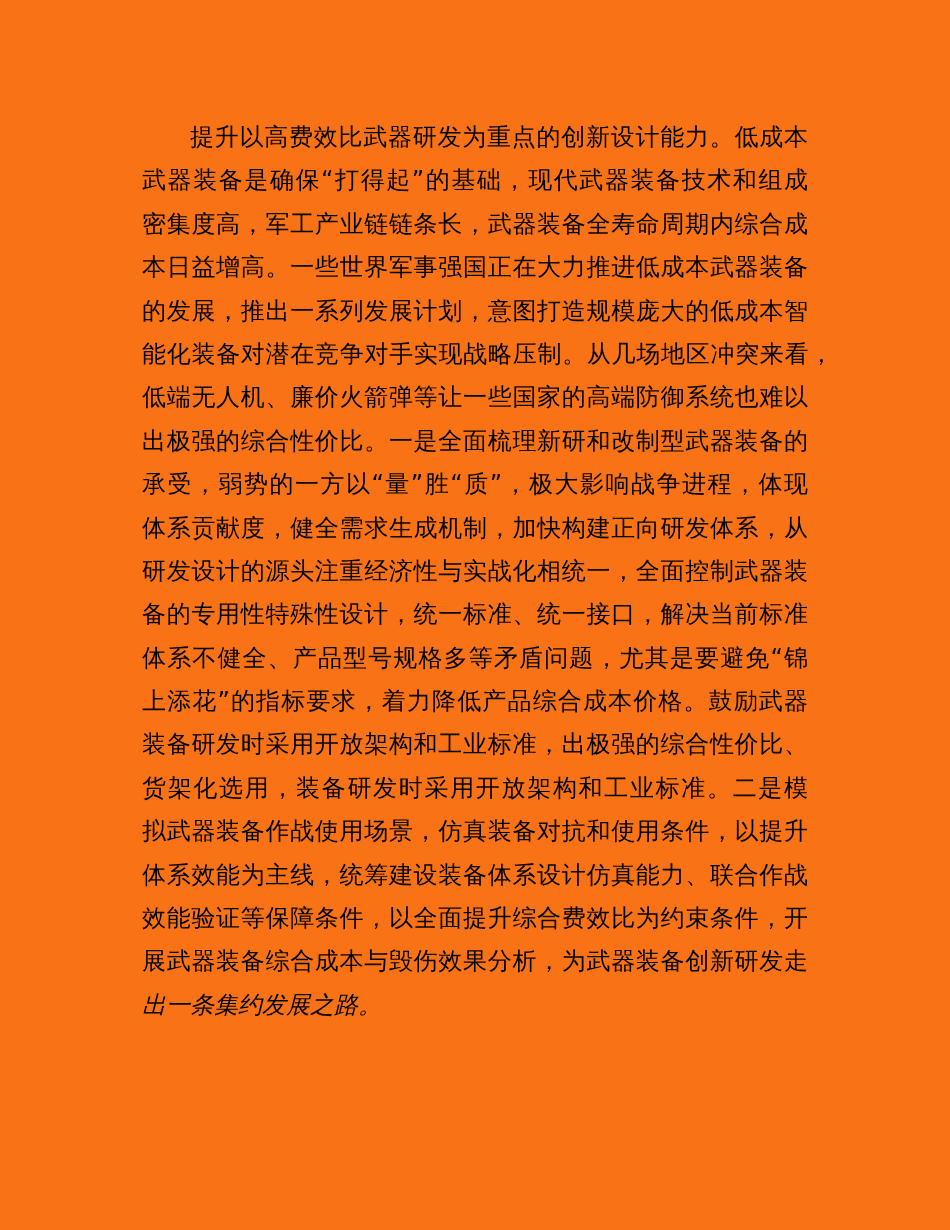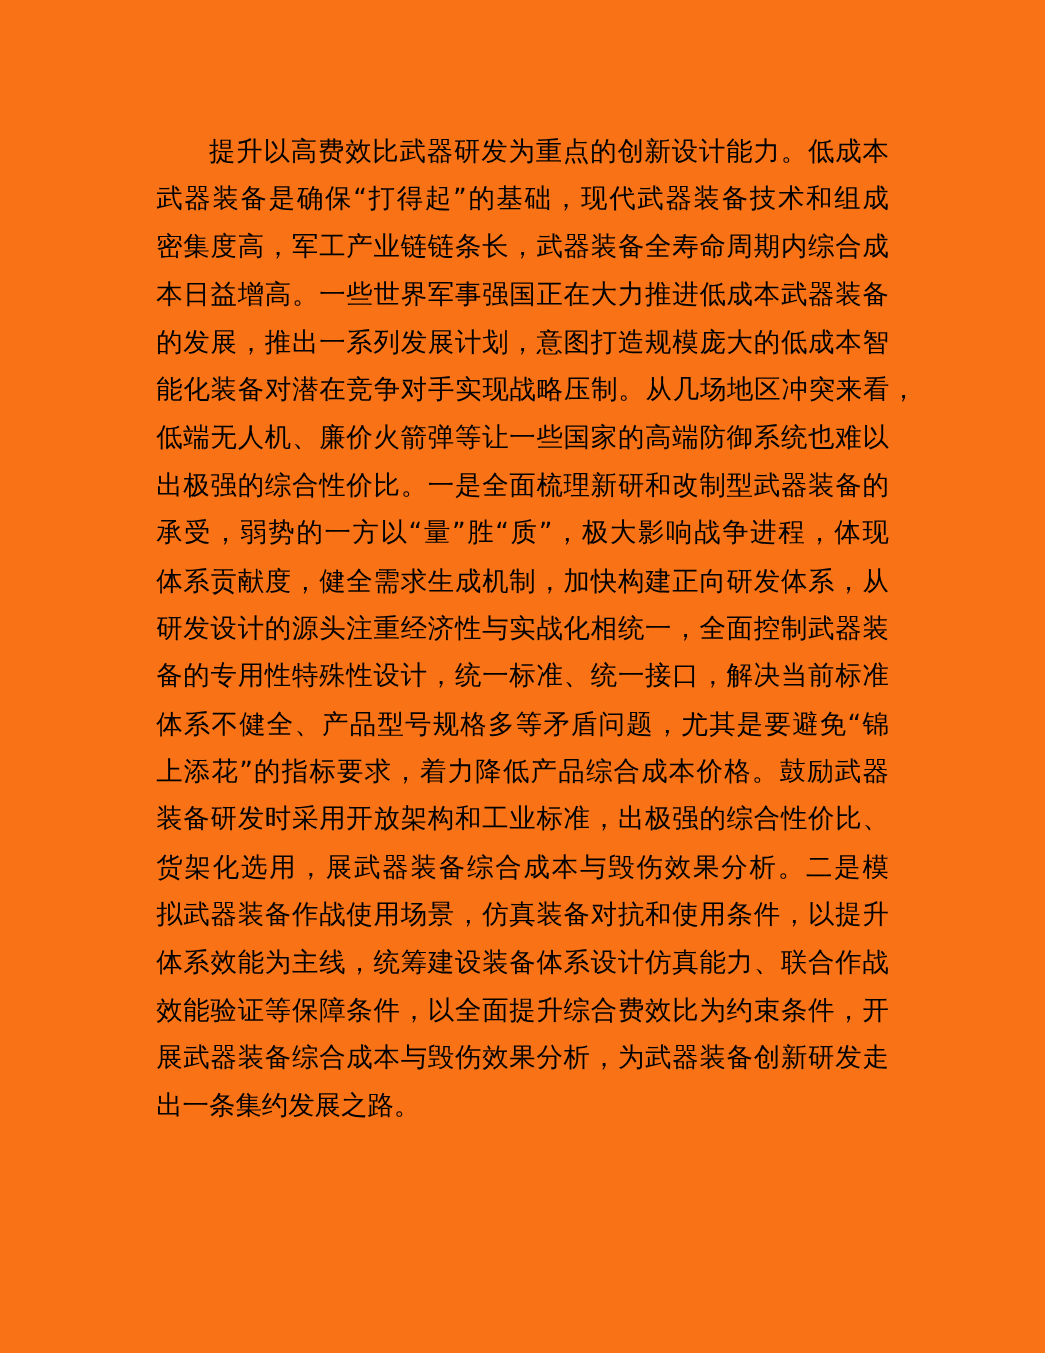--- a/index.html
+++ b/index.html
@@ -44,20 +44,21 @@
     .line.indent {
       padding-left: 48px;
     }
     .line.hang {
       width: 692px;
       letter-spacing: 0.7px;
     }
     .line.last {
       text-align: left;
       text-align-last: left;
+      font-style: italic;
     }
   </style>
 </head>
 <body>
 
 <div class="page">
   <div class="paragraph">
     <div class="line indent">提升以高费效比武器研发为重点的创新设计能力。低成本</div>
     <div class="line">武器装备是确保“打得起”的基础，现代武器装备技术和组成</div>
     <div class="line">密集度高，军工产业链链条长，武器装备全寿命周期内综合成</div>
@@ -66,20 +67,20 @@
     <div class="line hang">能化装备对潜在竞争对手实现战略压制。从几场地区冲突来看，</div>
     <div class="line">低端无人机、廉价火箭弹等让一些国家的高端防御系统也难以</div>
     <div class="line">出极强的综合性价比。一是全面梳理新研和改制型武器装备的</div>
     <div class="line">承受，弱势的一方以“量”胜“质”，极大影响战争进程，体现</div>
     <div class="line">体系贡献度，健全需求生成机制，加快构建正向研发体系，从</div>
     <div class="line">研发设计的源头注重经济性与实战化相统一，全面控制武器装</div>
     <div class="line">备的专用性特殊性设计，统一标准、统一接口，解决当前标准</div>
     <div class="line">体系不健全、产品型号规格多等矛盾问题，尤其是要避免“锦</div>
     <div class="line">上添花”的指标要求，着力降低产品综合成本价格。鼓励武器</div>
     <div class="line">装备研发时采用开放架构和工业标准，出极强的综合性价比、</div>
-    <div class="line">货架化选用，展武器装备综合成本与毁伤效果分析。二是模</div>
+    <div class="line">货架化选用，装备研发时采用开放架构和工业标准。二是模</div>
     <div class="line">拟武器装备作战使用场景，仿真装备对抗和使用条件，以提升</div>
     <div class="line">体系效能为主线，统筹建设装备体系设计仿真能力、联合作战</div>
     <div class="line">效能验证等保障条件，以全面提升综合费效比为约束条件，开</div>
     <div class="line">展武器装备综合成本与毁伤效果分析，为武器装备创新研发走</div>
     <div class="line last">出一条集约发展之路。</div>
   </div>
 </div>
 
 </body></html>

